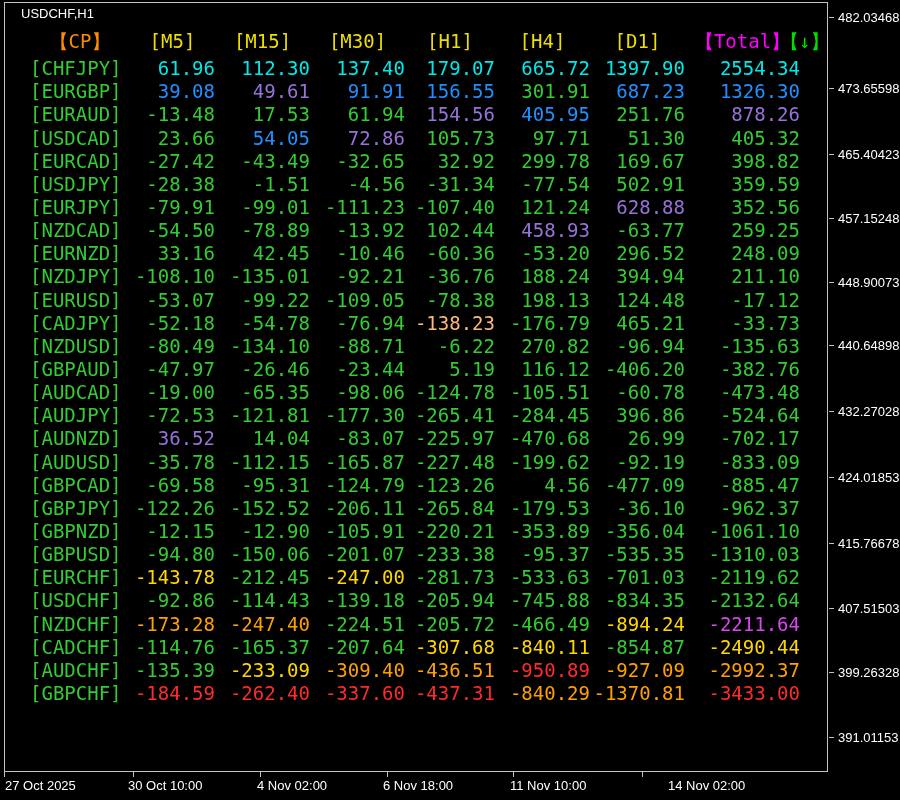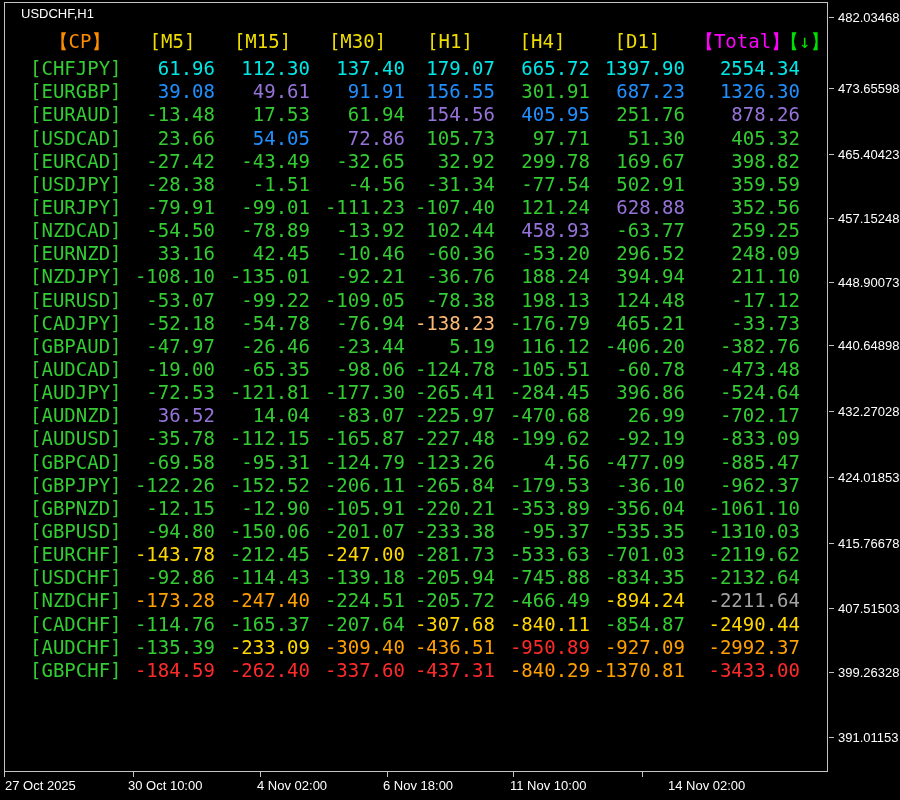--- a/index.html
+++ b/index.html
@@ -168,20 +168,30 @@
             <div class="cell pair" style="color: rgb(51, 204, 51);">[CADJPY]</div>
             <div class="cell num" style="color: rgb(51, 204, 51);">-52.18</div>
             <div class="cell num" style="color: rgb(51, 204, 51);">-54.78</div>
             <div class="cell num" style="color: rgb(51, 204, 51);">-76.94</div>
             <div class="cell num" style="color: #fdba74;">-138.23</div>
             <div class="cell num" style="color: rgb(51, 204, 51);">-176.79</div>
             <div class="cell num" style="color: rgb(51, 204, 51);">465.21</div>
             <div class="cell num" style="color: rgb(51, 204, 51);">-33.73</div>
           </div>
           <div class="cp-row">
+            <div class="cell pair" style="color: rgb(51, 204, 51);">[NZDUSD]</div>
+            <div class="cell num" style="color: rgb(51, 204, 51);">-80.49</div>
+            <div class="cell num" style="color: rgb(51, 204, 51);">-134.10</div>
+            <div class="cell num" style="color: rgb(51, 204, 51);">-88.71</div>
+            <div class="cell num" style="color: rgb(51, 204, 51);">-6.22</div>
+            <div class="cell num" style="color: rgb(51, 204, 51);">270.82</div>
+            <div class="cell num" style="color: rgb(51, 204, 51);">-96.94</div>
+            <div class="cell num" style="color: rgb(51, 204, 51);">-135.63</div>
+          </div>
+          <div class="cp-row">
             <div class="cell pair" style="color: rgb(51, 204, 51);">[GBPAUD]</div>
             <div class="cell num" style="color: rgb(51, 204, 51);">-47.97</div>
             <div class="cell num" style="color: rgb(51, 204, 51);">-26.46</div>
             <div class="cell num" style="color: rgb(51, 204, 51);">-23.44</div>
             <div class="cell num" style="color: rgb(51, 204, 51);">5.19</div>
             <div class="cell num" style="color: rgb(51, 204, 51);">116.12</div>
             <div class="cell num" style="color: rgb(51, 204, 51);">-406.20</div>
             <div class="cell num" style="color: rgb(51, 204, 51);">-382.76</div>
           </div>
           <div class="cp-row">
@@ -285,21 +295,21 @@
             <div class="cell num" style="color: rgb(51, 204, 51);">-2132.64</div>
           </div>
           <div class="cp-row">
             <div class="cell pair" style="color: rgb(51, 204, 51);">[NZDCHF]</div>
             <div class="cell num" style="color: rgb(255, 160, 0);">-173.28</div>
             <div class="cell num" style="color: rgb(255, 160, 0);">-247.40</div>
             <div class="cell num" style="color: rgb(51, 204, 51);">-224.51</div>
             <div class="cell num" style="color: rgb(51, 204, 51);">-205.72</div>
             <div class="cell num" style="color: rgb(51, 204, 51);">-466.49</div>
             <div class="cell num" style="color: rgb(255, 215, 0);">-894.24</div>
-            <div class="cell num" style="color: #a3a3a3;">-2211.64</div>
+            <div class="cell num" style="color: #d946ef;">-2211.64</div>
           </div>
           <div class="cp-row">
             <div class="cell pair" style="color: rgb(51, 204, 51);">[CADCHF]</div>
             <div class="cell num" style="color: rgb(51, 204, 51);">-114.76</div>
             <div class="cell num" style="color: rgb(51, 204, 51);">-165.37</div>
             <div class="cell num" style="color: rgb(51, 204, 51);">-207.64</div>
             <div class="cell num" style="color: rgb(255, 215, 0);">-307.68</div>
             <div class="cell num" style="color: rgb(255, 215, 0);">-840.11</div>
             <div class="cell num" style="color: rgb(51, 204, 51);">-854.87</div>
             <div class="cell num" style="color: rgb(255, 215, 0);">-2490.44</div>

